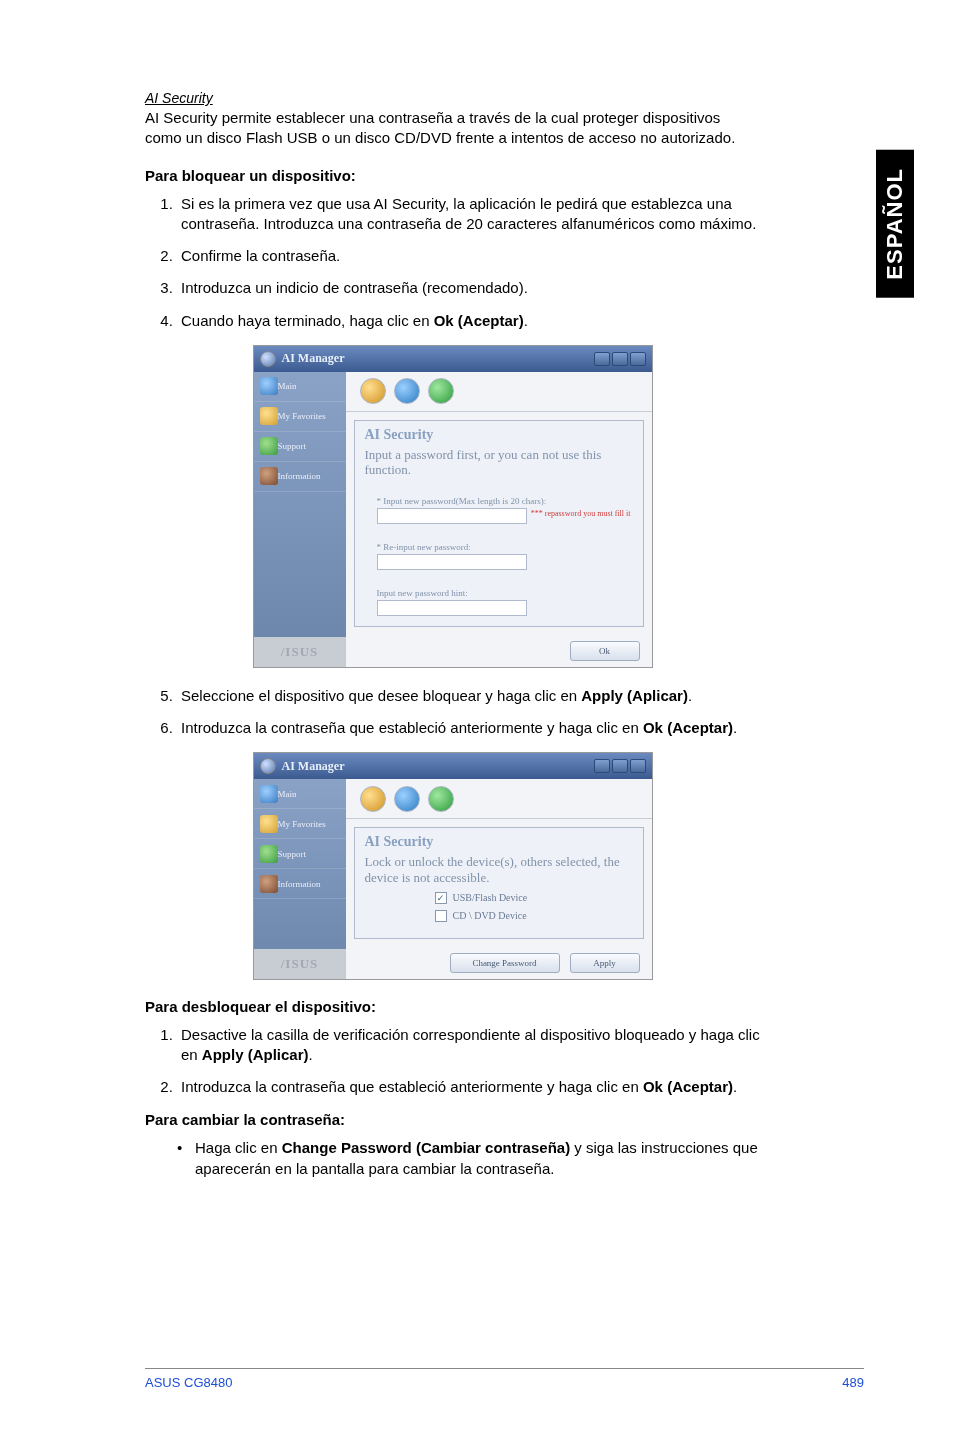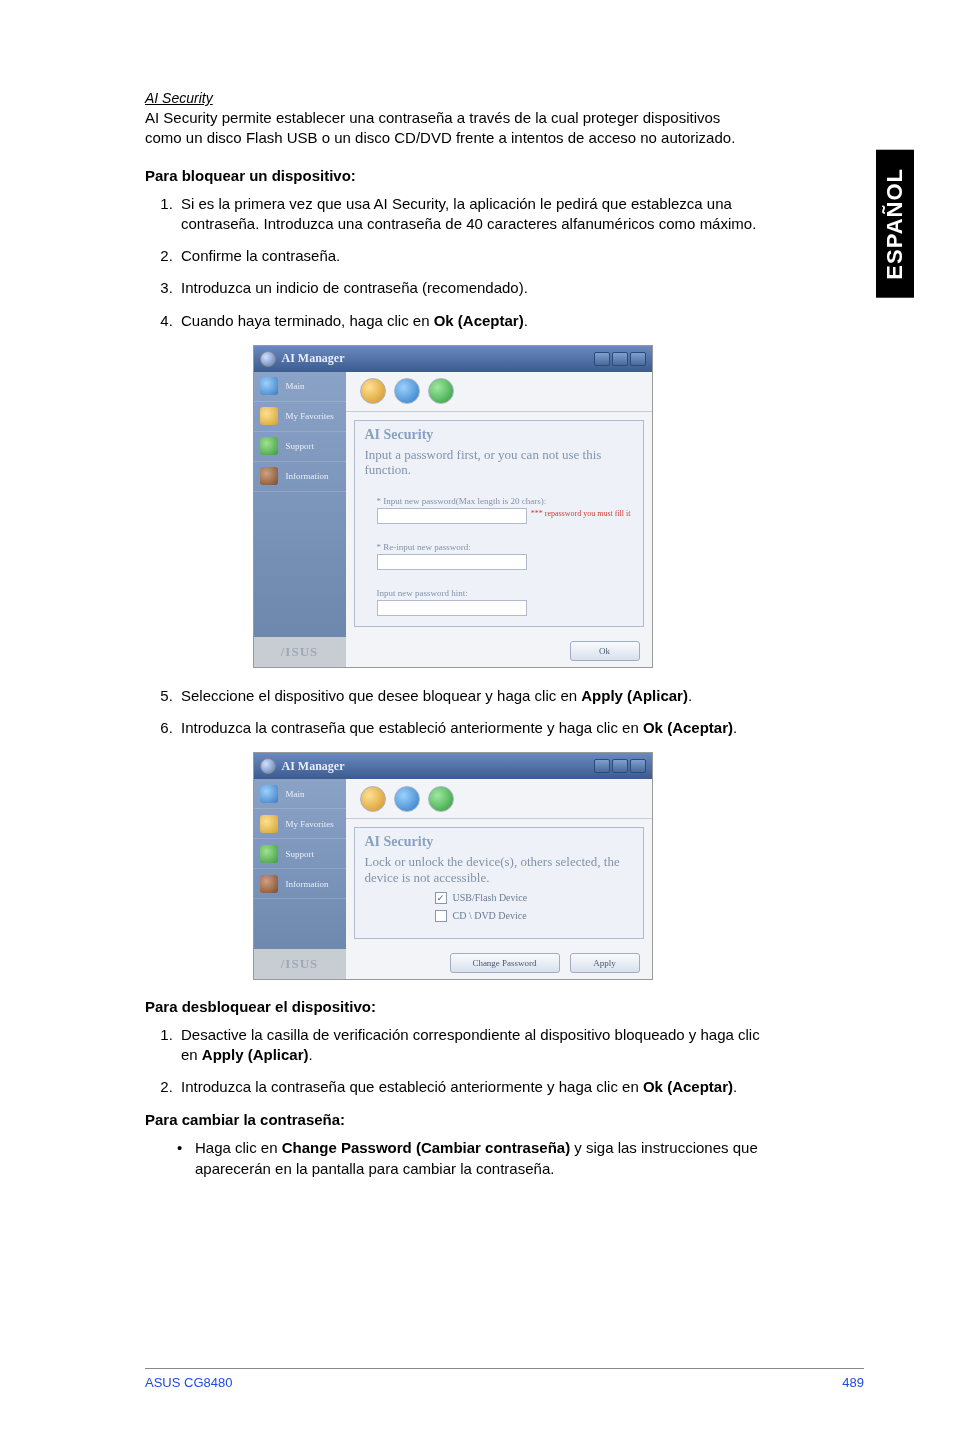--- a/index.html
+++ b/index.html
@@ -100,21 +100,21 @@
     display: flex; flex-direction: column;
     padding-top: 0;
   }
   .ss-side-item {
     display: flex; align-items: center;
     height: 30px;
     padding: 0 6px;
     color: #e8eef8;
     font-size: 9px;
     border-bottom: 1px solid rgba(255,255,255,0.15);
-    gap: 8px;
+    gap: 0;
   }
   .ss-side-item .si-icon {
     width: 18px; height: 18px; border-radius: 3px;
     flex-shrink: 0;
   }
   .si-blue { background: radial-gradient(circle at 35% 35%, #9cd0ff, #3a7ac0); }
   .si-gold { background: radial-gradient(circle at 35% 35%, #ffe090, #d0a030); }
   .si-green{ background: radial-gradient(circle at 35% 35%, #a0e090, #3a9a40); }
   .si-brown{ background: radial-gradient(circle at 35% 35%, #d0a080, #7a4a30); }
   .ss-side-brand {
@@ -217,21 +217,21 @@
 
 <div class="side-tab">ESPAÑOL</div>
 
 <div class="page">
 
   <div class="sec-title">AI Security</div>
   <div class="para">AI Security permite establecer una contraseña a través de la cual proteger dispositivos como un disco Flash USB o un disco CD/DVD frente a intentos de acceso no autorizado.</div>
 
   <div class="bold-head">Para bloquear un dispositivo:</div>
   <ol class="steps">
-    <li>Si es la primera vez que usa AI Security, la aplicación le pedirá que establezca una contraseña. Introduzca una contraseña de 40 caracteres alfanuméricos como máximo.</li>
+    <li>Si es la primera vez que usa AI Security, la aplicación le pedirá que establezca una contraseña. Introduzca una contraseña de 20 caracteres alfanuméricos como máximo.</li>
     <li>Confirme la contraseña.</li>
     <li>Introduzca un indicio de contraseña (recomendado).</li>
     <li class="mixed-line">
       <span>Cuando haya terminado, haga clic en </span><span class="b">Ok (Aceptar)</span><span>.</span>
     </li>
   </ol>
 
   <div class="screenshot">
     <div class="ss-titlebar">
       <div class="logo-dot"></div>

